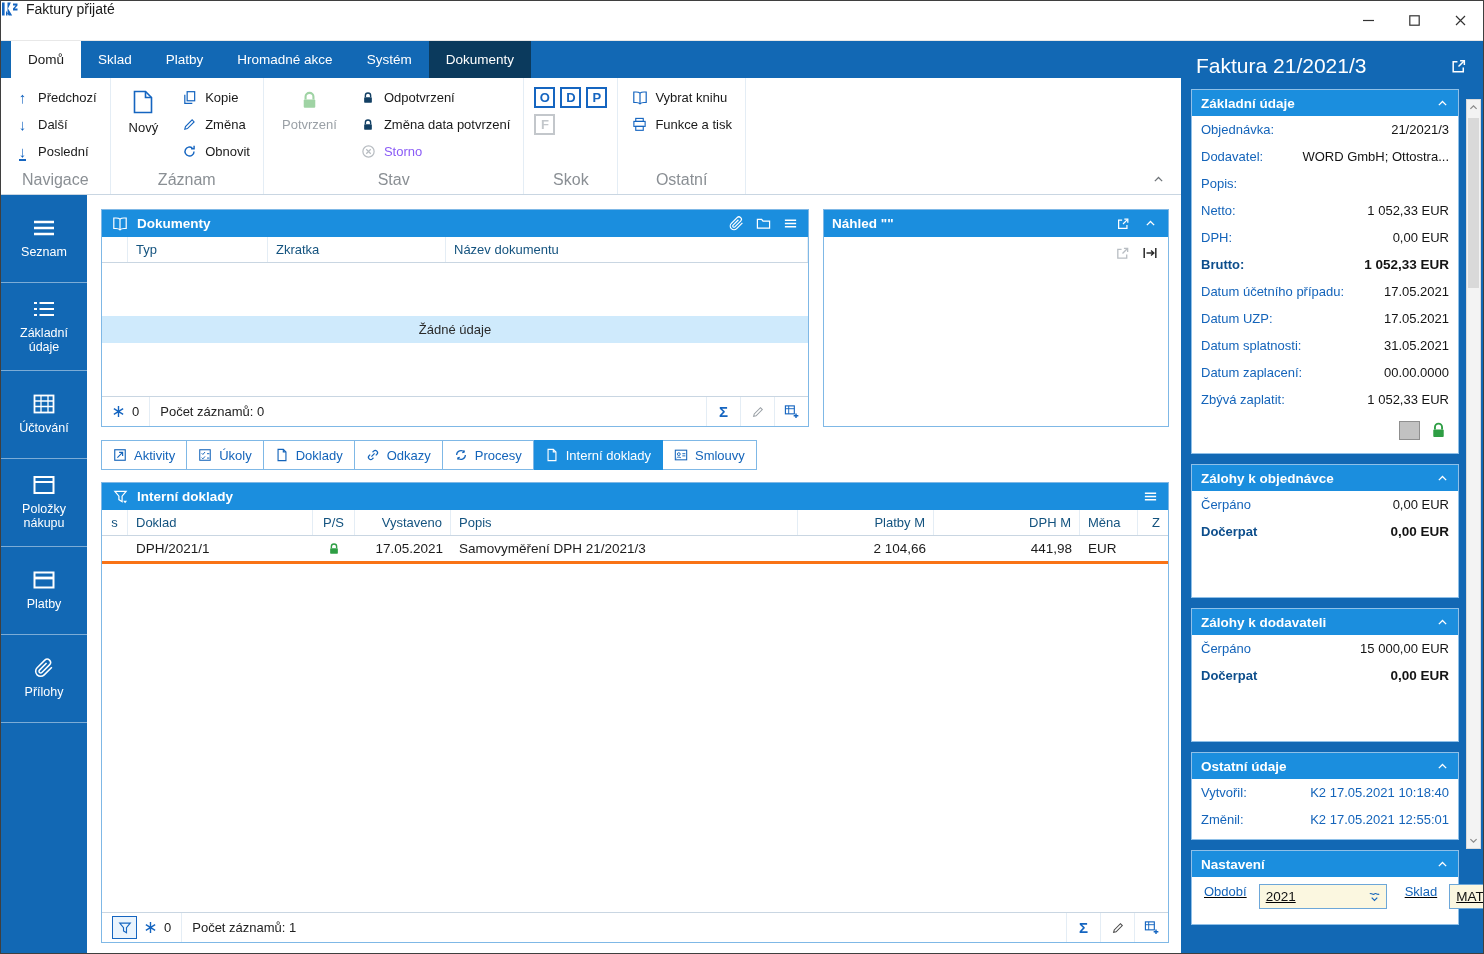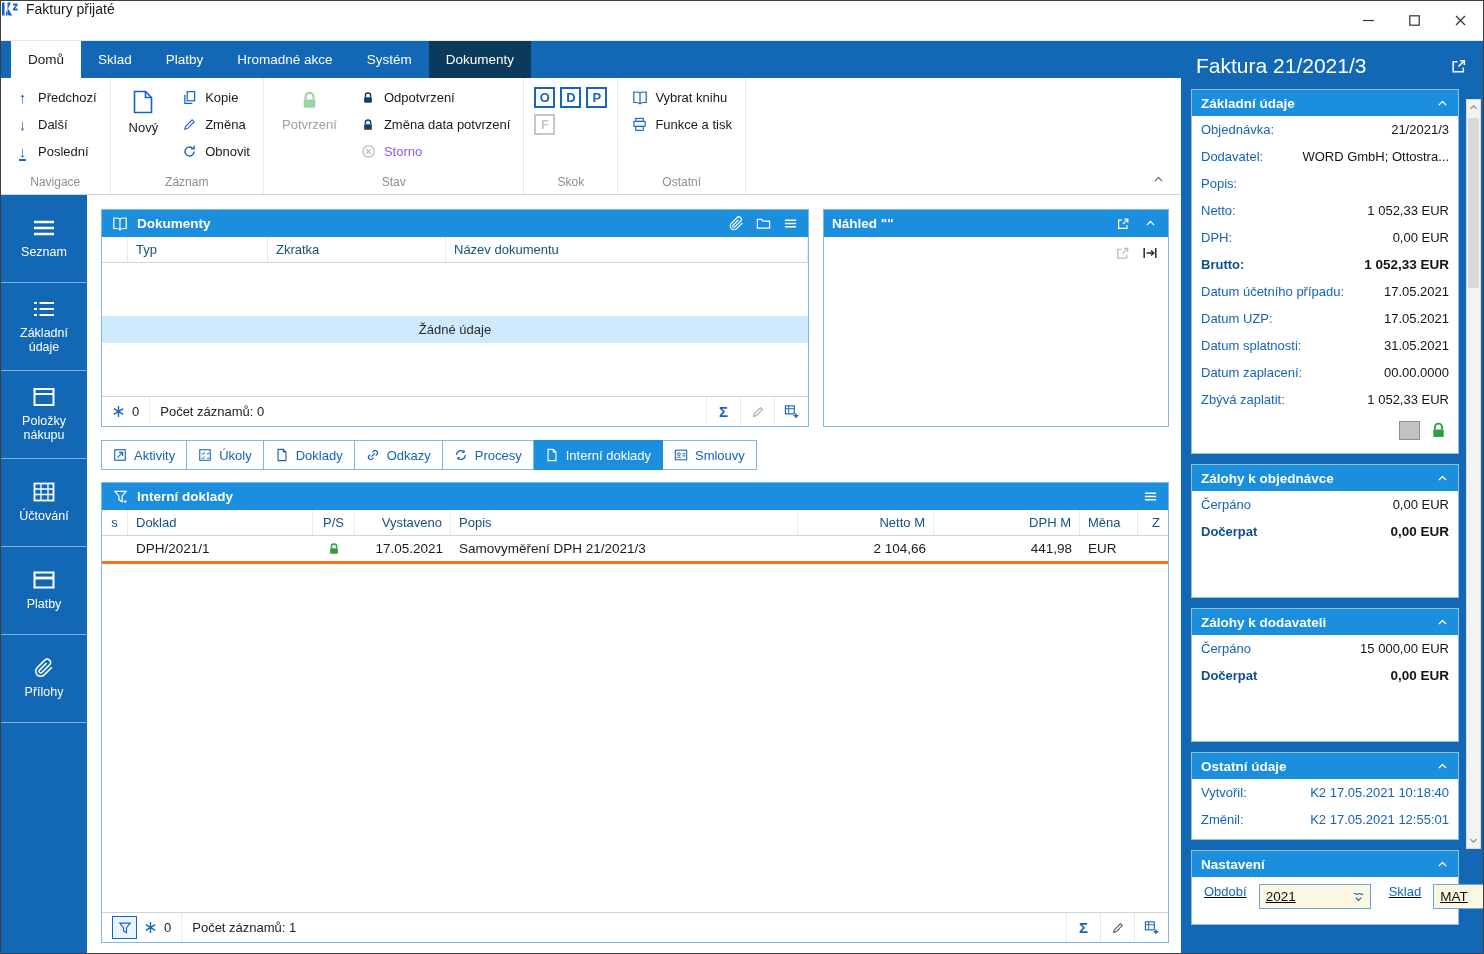--- a/index.html
+++ b/index.html
@@ -30,21 +30,21 @@
   
   .tabstrip{height:37px;background:var(--blue);display:flex;align-items:stretch;padding-left:10px;flex:0 0 auto;}
   .rtab{display:flex;align-items:center;padding:0 17px;color:#fff;font-size:13.5px;cursor:default;}
   .rtab.selected{background:#fff;color:#1a1a1a;}
   .rtab.dark{background:var(--blue-dark);}
 
   
   .ribbon{height:117px;background:#fff;display:flex;border-bottom:1px solid #c9d6e2;position:relative;flex:0 0 auto;}
   .rgroup{display:flex;flex-direction:column;padding:6px 10px 2px;border-right:1px solid var(--border-light);}
   .rgroup-inner{display:flex;gap:12px;flex:1;align-items:flex-start;}
-  .rgroup-label{text-align:center;color:#8a8f94;font-size:12px;padding:3px 0 3px;}
+  .rgroup-label{text-align:center;color:#8a8f94;font-size:16px;padding:3px 0 3px;}
   .rcol{display:flex;flex-direction:column;}
   .ritem{display:flex;align-items:center;gap:7px;font-size:13px;color:#1a1a1a;height:27px;white-space:nowrap;padding:0 3px;}
   .ritem .ic{color:#1565c0;width:17px;display:flex;justify-content:center;}
   .ritem.dis{color:#8b5cf6;align-items:center;}
   .ritem.dis .ic{color:#b7bcc1;}
   .bigbtn{display:flex;flex-direction:column;align-items:center;justify-content:flex-start;gap:6px;padding:6px 8px 2px;font-size:13px;color:#1a1a1a;white-space:nowrap;}
   .bigbtn.dis{color:#9aa0a6;}
   .arrow-ic{font-size:15px;font-weight:bold;color:#1565c0;line-height:1;}
   .icon-last{position:relative;display:inline-block;}
   .icon-last::after{content:"";position:absolute;left:0;right:0;bottom:-2px;border-bottom:2px solid #1565c0;}
@@ -129,21 +129,21 @@
   .kv.bold .k{font-weight:bold;color:#0d4e8c;}
   .kv.bold .v{font-weight:bold;font-size:13.5px;}
   .kv .v.bluev{color:var(--blue-text);}
   .lock-row{display:flex;justify-content:flex-end;align-items:center;gap:9px;padding:8px 10px 13px;}
   .gray-box{width:21px;height:19px;background:#c2c2c2;border:1px solid #8f8f8f;}
   .sec-fill{height:52px;}
   .sec-fill-sm{height:6px;}
   .nast-body{display:flex;gap:16px;padding:7px 10px 15px;}
   .field{display:flex;flex-direction:row;gap:12px;text-decoration:underline;}
   .field-label{color:var(--blue-text);font-size:13px;padding-left:2px;}
-  .combo{width:112px;height:25px;background:#fbf7e0;border:1px solid #6da7d8;display:flex;align-items:center;}
+  .combo{width:128px;height:25px;background:#fbf7e0;border:1px solid #6da7d8;display:flex;align-items:center;}
   .combo-text{flex:1;padding:0 6px;font-size:13.5px;color:#111;}
   .combo-btn{width:22px;height:100%;display:flex;align-items:center;justify-content:center;}
   .rp-scroll{position:absolute;top:58px;right:2px;bottom:104px;width:15px;background:#f3f3f3;border:1px solid #dadada;display:flex;flex-direction:column;align-items:center;justify-content:space-between;padding:2px 0;}
   .scroll-arrow{color:#8a8a8a;display:flex;}
   .rp-thumb{position:absolute;top:18px;left:1px;right:1px;height:170px;background:#d9d9d9;}
 </style>
 </head>
 <body>
 
 <div class="win">
@@ -365,34 +365,34 @@
                 <svg width="24" height="20" viewBox="0 0 24 20">
                   <path d="M7.5 4H22M7.5 10H22M7.5 16H22" stroke="#fff" stroke-width="2.2"></path>
                   <path d="M2 4h3M2 10h3M2 16h3" stroke="#fff" stroke-width="2.2"></path>
                 </svg>
               </span>
             <span>Základní údaje</span>
           </div>
           <div class="side-item">
             <span>
                 <svg width="22" height="20" viewBox="0 0 22 20">
-                  <rect x="1.5" y="2" width="19" height="16" fill="none" stroke="#fff" stroke-width="2"></rect>
-                  <path d="M1.5 7h19" stroke="#fff" stroke-width="2"></path>
-                </svg>
-              </span>
-            <span>Položky nákupu</span>
+                  <rect x="1.5" y="1.5" width="19" height="17" fill="none" stroke="#fff" stroke-width="1.8"></rect>
+                  <path d="M1.5 7h19M1.5 12.5h19M8 1.5v17M15 1.5v17" stroke="#fff" stroke-width="1.3"></path>
+                </svg>
+              </span>
+            <span>Účtování</span>
           </div>
           <div class="side-item">
             <span>
                 <svg width="22" height="20" viewBox="0 0 22 20">
-                  <rect x="1.5" y="1.5" width="19" height="17" fill="none" stroke="#fff" stroke-width="1.8"></rect>
-                  <path d="M1.5 7h19M1.5 12.5h19M8 1.5v17M15 1.5v17" stroke="#fff" stroke-width="1.3"></path>
-                </svg>
-              </span>
-            <span>Účtování</span>
+                  <rect x="1.5" y="2" width="19" height="16" fill="none" stroke="#fff" stroke-width="2"></rect>
+                  <path d="M1.5 7h19" stroke="#fff" stroke-width="2"></path>
+                </svg>
+              </span>
+            <span>Položky nákupu</span>
           </div>
           <div class="side-item">
             <span>
                 <svg width="22" height="20" viewBox="0 0 22 20">
                   <rect x="1.5" y="2.5" width="19" height="15" fill="none" stroke="#fff" stroke-width="2"></rect>
                   <path d="M1.5 8h19" stroke="#fff" stroke-width="2.8"></path>
                 </svg>
               </span>
             <span>Platby</span>
           </div>
@@ -598,21 +598,21 @@
                     <path d="M2 4.5h12M2 8h12M2 11.5h12" stroke="currentColor" stroke-width="1.6"></path>
                   </svg>
                 </span>
             </div>
             <div class="cols">
               <div class="col c cw-s">s</div>
               <div class="col cw-doklad">Doklad</div>
               <div class="col c cw-ps">P/S</div>
               <div class="col r cw-vyst">Vystaveno</div>
               <div class="col cw-popis">Popis</div>
-              <div class="col r cw-netto">Netto M</div>
+              <div class="col r cw-netto">Platby M</div>
               <div class="col r cw-dph">DPH M</div>
               <div class="col cw-mena">Měna</div>
               <div class="col r cw-z" style="border-right:none;">Z</div>
             </div>
             <div class="grid-row">
               <div class="cell c cw-s"></div>
               <div class="cell cw-doklad">DPH/2021/1</div>
               <div class="cell c cw-ps">
                   <span class="lock-green">
                     <svg viewBox="0 0 16 16" width="14" height="14">

